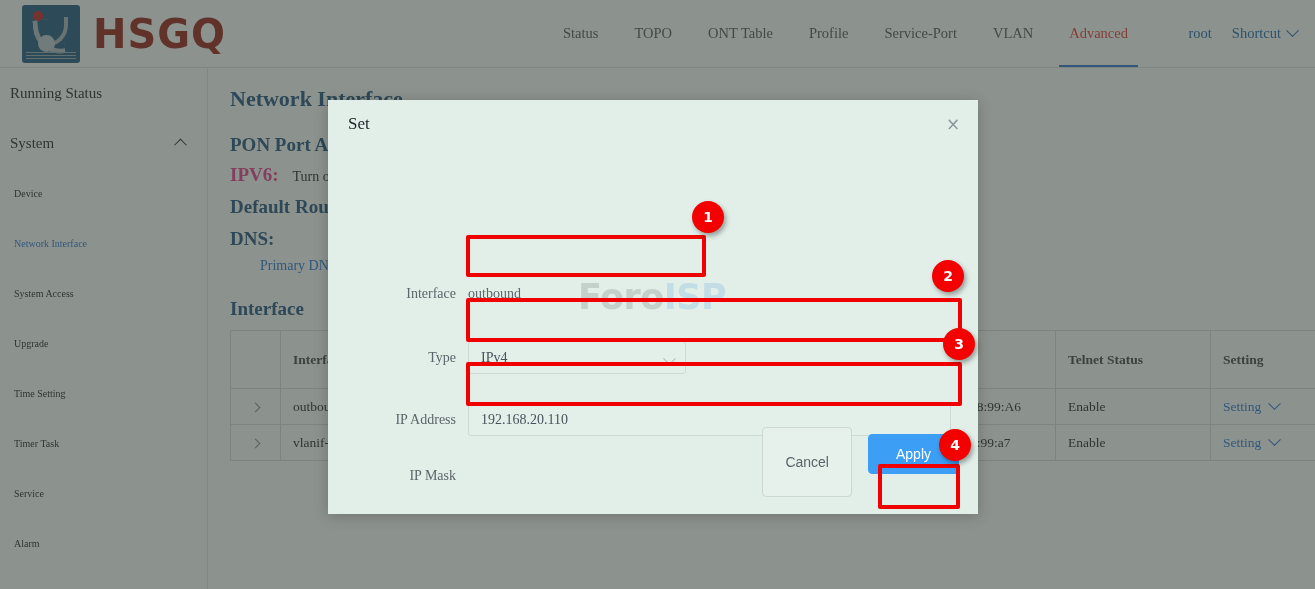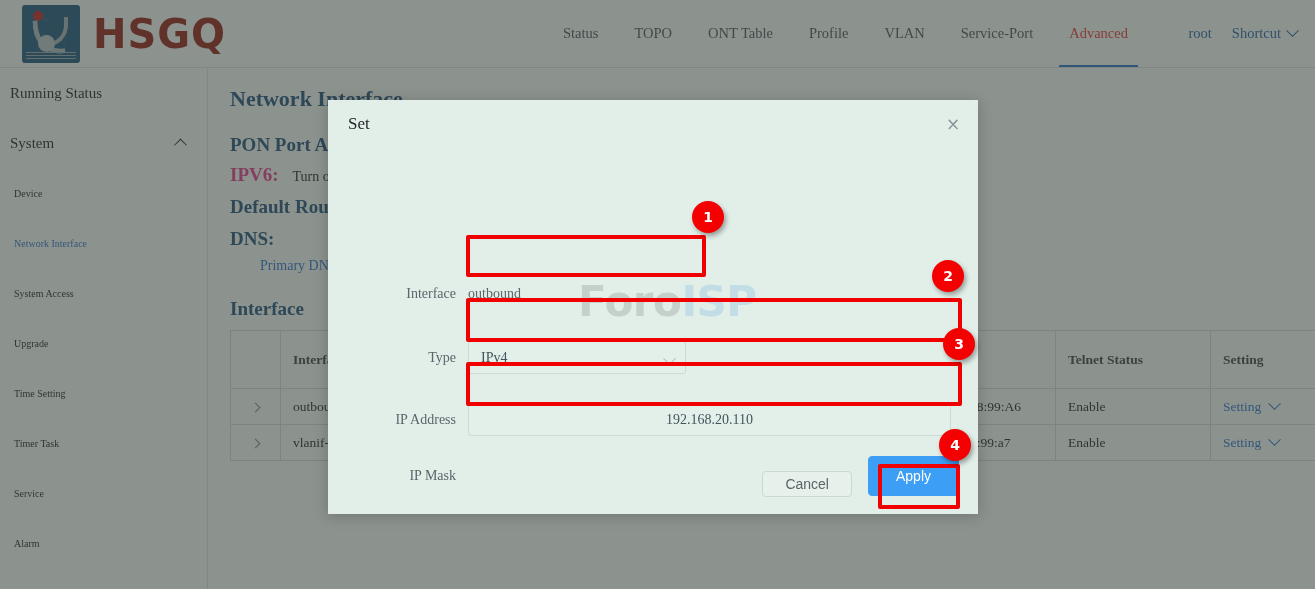--- a/index.html
+++ b/index.html
@@ -116,42 +116,42 @@
   .r-mask   { left: 0; top: 368px; width: 650px; }
   .r-type .form-lbl, .r-ip .form-lbl, .r-mask .form-lbl { width: 140px; padding-right: 12px; }
 
   .field {
     height: 33px; background: #e3efe9; border: 1px solid #cfd9d3; border-radius: 3px;
     display: flex; align-items: center; padding: 0 12px;
     font-size: 14px; color: #45535c; position: relative;
   }
   .field .fchev { position: absolute; right: 11px; top: 12px; color: #b4bdb8; }
   .w-select { width: 218px; }
-  .w-input  { width: 483px; justify-content: center; }
+  .w-input  { width: 483px; }
 
   .modal-foot { position: absolute; right: 19px; bottom: 17px; display: flex; align-items: center; gap: 16px; }
   .btn {
     font-size: 14px; border-radius: 4px; cursor: pointer;
     font-family: "Liberation Sans", sans-serif;
   }
-  .btn-cancel { padding: 4px 22px; background: #e6f1eb; border: 1px solid #cdd6d1; color: #5c6369; margin-top: 16px; }
+  .btn-cancel { padding: 26px 22px; background: #e6f1eb; border: 1px solid #cdd6d1; color: #5c6369; margin-top: 16px; }
   .btn-apply  { padding: 11px 27px; background: #3c9ef4; border: 1px solid #3c9ef4; color: #ffffff; }
 
   
   .ann-box { position: absolute; border: 4px solid #f00000; border-radius: 2px; pointer-events: none; }
   .badge {
     position: absolute; width: 32px; height: 32px; border-radius: 50%;
     background: #f40000; color: #ffffff; font-size: 14px; font-weight: 700;
     display: flex; align-items: center; justify-content: center;
     font-family: "DejaVu Sans", sans-serif; box-shadow: 2px 3px 5px rgba(0,0,0,0.35);
   }
 
   
   .watermark {
-    position: absolute; left: 578px; top: 277px; font-size: 42px; font-weight: 700;
+    position: absolute; left: 578px; top: 277px; font-size: 35px; font-weight: 700;
     font-family: "DejaVu Sans", sans-serif; letter-spacing: -0.5px; pointer-events: none;
   }
   .watermark .w1 { color: rgba(140,150,145,0.34); }
   .watermark .w2 { color: rgba(150,195,225,0.42); }
 </style>
 </head>
 <body>
 
 <div id="app">
 
@@ -167,22 +167,22 @@
             <span class="stripes"></span>
         </div>
         <div class="logo-text">HSGQ</div>
       </div>
 
       <div class="nav">
         <div class="nav-item">Status</div>
         <div class="nav-item">TOPO</div>
         <div class="nav-item">ONT Table</div>
         <div class="nav-item">Profile</div>
+        <div class="nav-item">Service-Port</div>
         <div class="nav-item">VLAN</div>
-        <div class="nav-item">Service-Port</div>
         <div class="nav-item active">Advanced</div>
       </div>
 
       <div class="nav-right">
         <div class="nav-user">root</div>
         <div class="nav-shortcut">
           <span>Shortcut</span>
           <span class="chev"></span>
         </div>
       </div>

